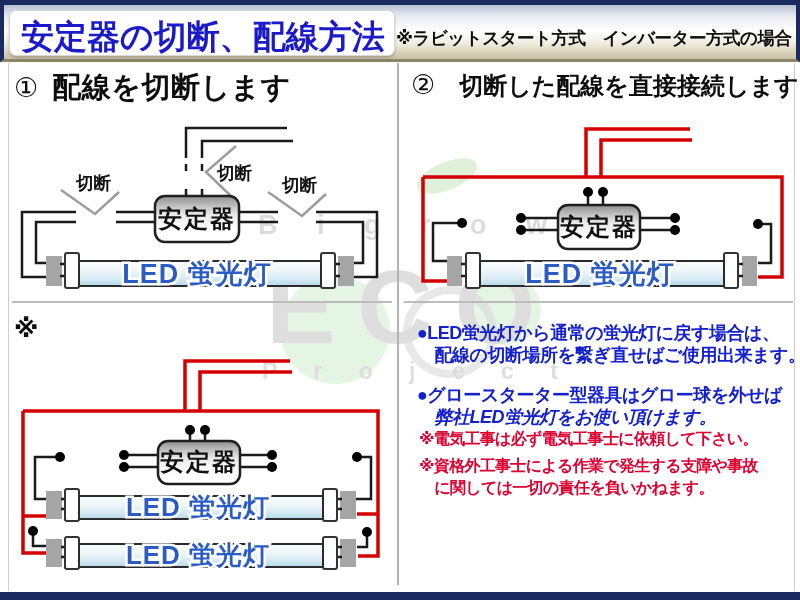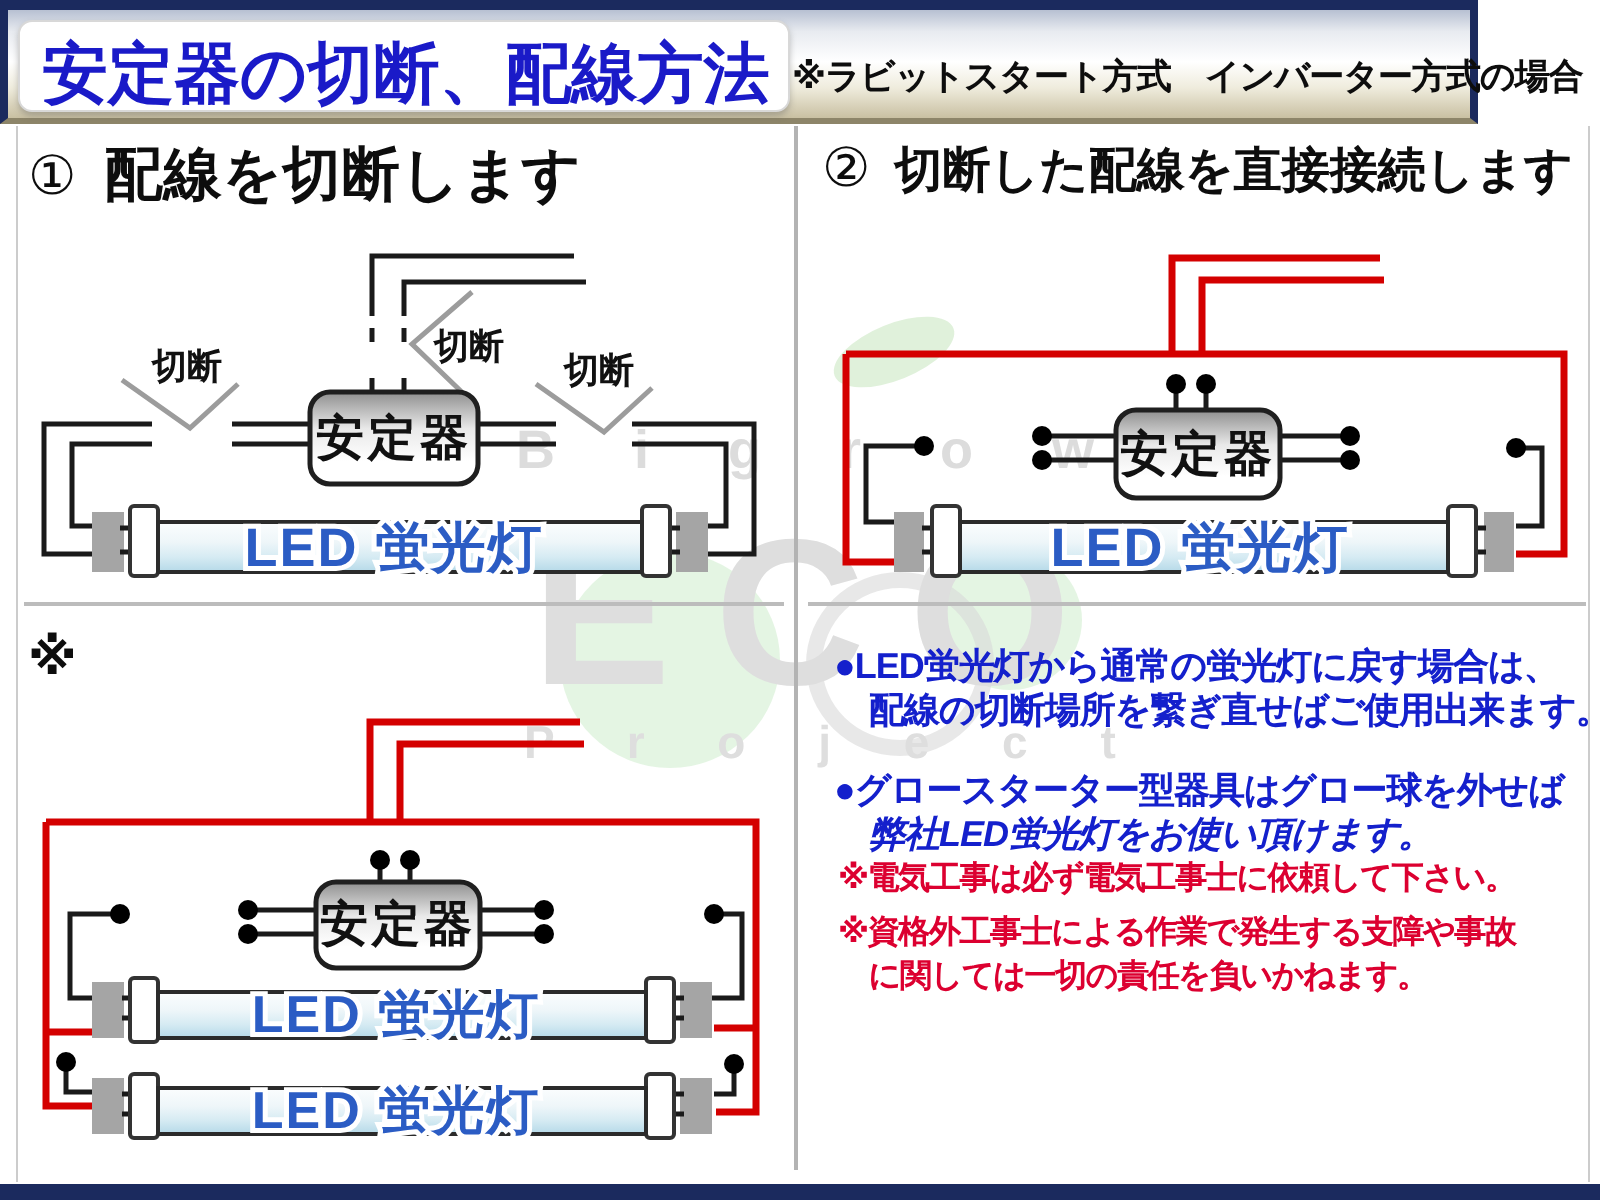--- a/index.html
+++ b/index.html
@@ -3,21 +3,21 @@
 <meta charset="utf-8">
 <style>
   html,body{margin:0;padding:0;background:#888;}
   .frame{
     position:relative;width:800px;height:600px;margin:0 auto;
     background:#ffffff;overflow:hidden;
     font-family:"Liberation Sans","DejaVu Sans",sans-serif;
   }
   
   .header{
-    position:absolute;left:0;top:0;width:739px;height:62px;box-sizing:border-box;
+    position:absolute;left:0;top:0;width:800px;height:62px;box-sizing:border-box;
     border-top:5px solid #1b2a5e;border-left:4px solid #1b2a5e;border-right:4px solid #1b2a5e;
     border-bottom:3px solid #8d8569;
     background:linear-gradient(180deg,#b7c0d2 0%,#e8ebf0 20%,#ffffff 48%,#efecdd 72%,#c9c0a2 100%);
     z-index:4;
   }
   .title-box{
     position:absolute;left:5px;top:5px;width:384px;height:44px;
     background:#ffffff;border-radius:7px;border:1px solid #d8d8d8;
     box-shadow:0 2px 3px rgba(90,90,90,.35);
   }
@@ -47,21 +47,21 @@
   .edge-l{position:absolute;left:8px;top:63px;width:1px;height:528px;background:#cccccc;z-index:2;}
   .edge-r{position:absolute;left:794px;top:63px;width:1px;height:528px;background:#cccccc;z-index:2;}
   .bottombar{position:absolute;left:0;top:592px;width:800px;height:8px;background:#1b2a5e;z-index:4;}
   
   .pheading{position:absolute;z-index:3;display:flex;align-items:baseline;white-space:nowrap;color:#0d0d0d;}
   .ph1{left:14px;top:68px;}
   .ph2{left:411px;top:69px;}
   .ph3{left:14px;top:314px;}
   .ph-num{font-size:27px;font-weight:normal;}
   .ph-txt{font-size:29px;font-weight:bold;margin-left:14px;letter-spacing:0.5px;}
-  .ph2 .ph-txt{font-size:24px;margin-left:12px;letter-spacing:0px;}
+  .ph2 .ph-txt{font-size:24px;margin-left:24px;letter-spacing:0px;}
   .ph3 .ph-num{font-weight:bold;font-size:25px;}
   .ph3 .ph-txt{font-size:24px;}
   
   .diag{position:absolute;z-index:2;}
   .d1{left:0;top:60px;}
   .d2{left:400px;top:60px;}
   .d3{left:0;top:305px;}
   .wire{stroke:#1a1a1a;stroke-width:2.5;fill:none;stroke-linejoin:miter;}
   .rwire{stroke:#d40000;stroke-width:3.5;fill:none;stroke-linejoin:miter;}
   .chev{stroke:#9c9c9c;stroke-width:2.5;fill:none;stroke-linejoin:miter;}

